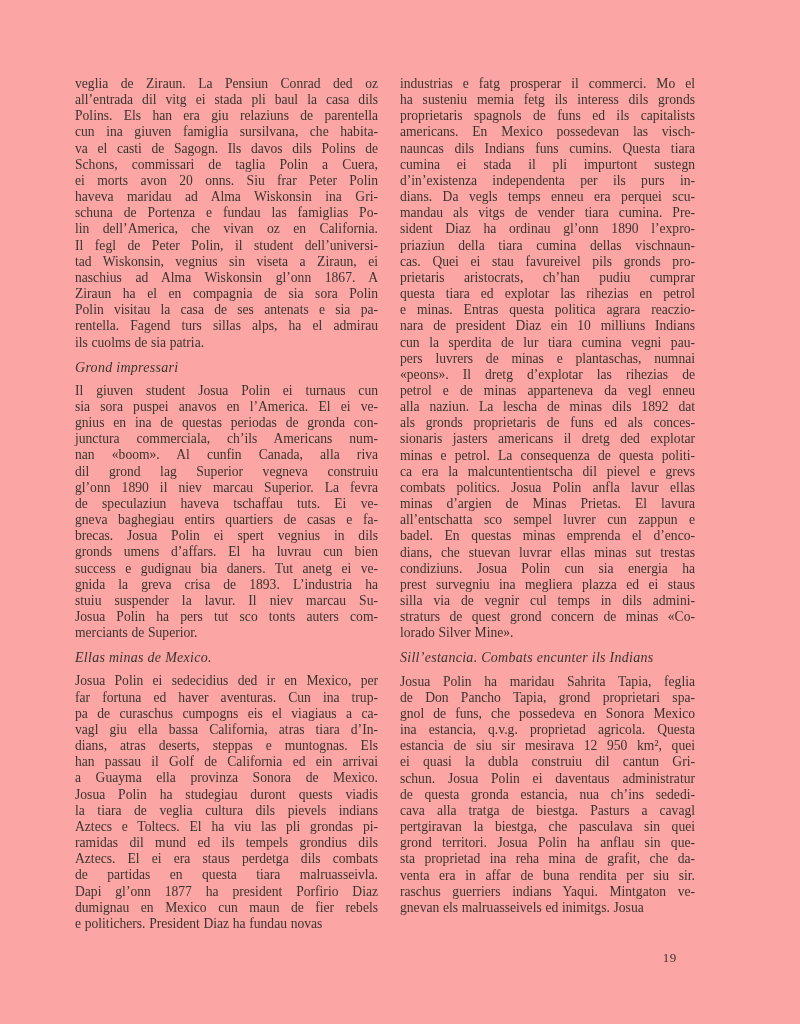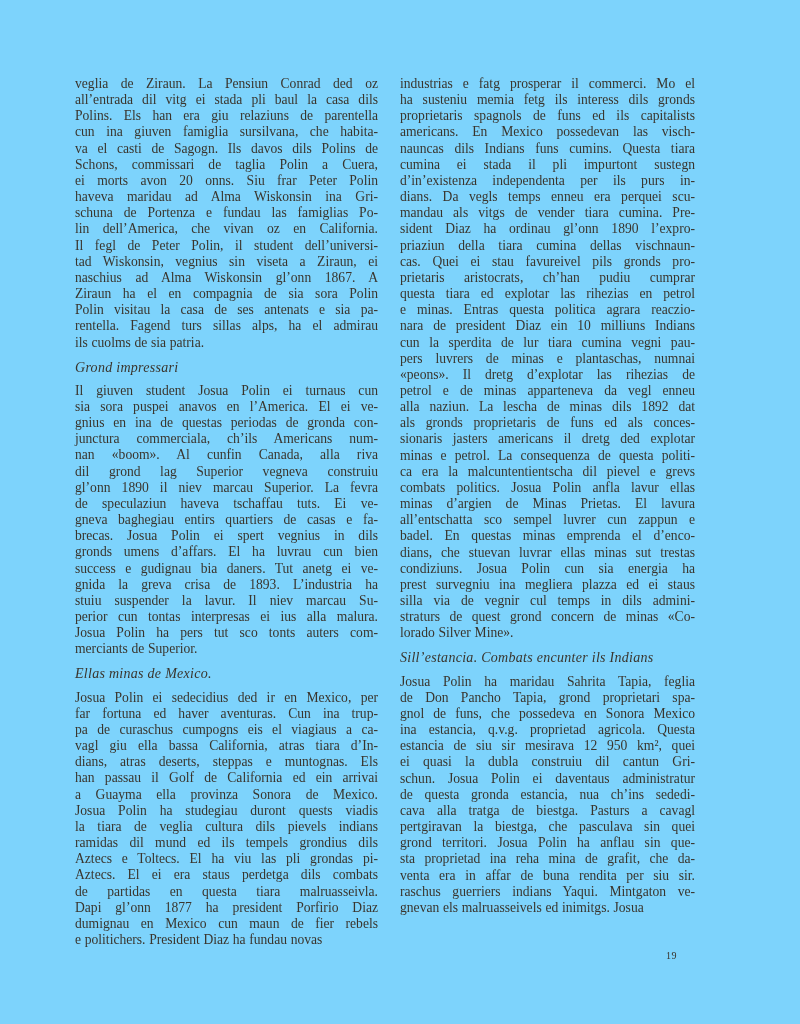--- a/index.html
+++ b/index.html
@@ -4,21 +4,21 @@
 <style>
   html, body {
     margin: 0;
     padding: 0;
     background: #e9e6df;
   }
   .page {
     position: relative;
     width: 800px;
     height: 1024px;
-    background: #7dd3fc;
+    background: #fca5a5;
     font-family: "Liberation Serif", "DejaVu Serif", serif;
     color: #3a352d;
     overflow: hidden;
   }
   .columns {
     position: absolute;
     left: 75px;
     top: 76px;
     display: flex;
     gap: 22px;
@@ -44,21 +44,21 @@
     font-weight: normal;
     font-size: 14px;
     line-height: 16.15px;
     margin: 9px 0 7px 0;
     letter-spacing: 0.02em;
   }
   .page-number {
     position: absolute;
     top: 950px;
     right: 123px;
-    font-size: 10px;
+    font-size: 13px;
     letter-spacing: 0.05em;
   }
 </style>
 </head>
 <body>
 
 <div class="page">
   <div class="columns">
 
     <div class="column left">
@@ -90,37 +90,36 @@
           <div class="line">nan «boom». Al cunfin Canada, alla riva</div>
           <div class="line">dil grond lag Superior vegneva construiu</div>
           <div class="line">gl’onn 1890 il niev marcau Superior. La fevra</div>
           <div class="line">de speculaziun haveva tschaffau tuts. Ei ve-</div>
           <div class="line">gneva baghegiau entirs quartiers de casas e fa-</div>
           <div class="line">brecas. Josua Polin ei spert vegnius in dils</div>
           <div class="line">gronds umens d’affars. El ha luvrau cun bien</div>
           <div class="line">success e gudignau bia daners. Tut anetg ei ve-</div>
           <div class="line">gnida la greva crisa de 1893. L’industria ha</div>
           <div class="line">stuiu suspender la lavur. Il niev marcau Su-</div>
-          <div class="line">perior cun tontas interpresas ei ius alla malura.</div>
           <div class="line">Josua Polin ha pers tut sco tonts auters com-</div>
           <div class="line last">merciants de Superior.</div>
         </div>
       <h3 class="heading">Ellas minas de Mexico.</h3>
       <div class="para">
           <div class="line">Josua Polin ei sedecidius ded ir en Mexico, per</div>
           <div class="line">far fortuna ed haver aventuras. Cun ina trup-</div>
           <div class="line">pa de curaschus cumpogns eis el viagiaus a ca-</div>
           <div class="line">vagl giu ella bassa California, atras tiara d’In-</div>
           <div class="line">dians, atras deserts, steppas e muntognas. Els</div>
           <div class="line">han passau il Golf de California ed ein arrivai</div>
           <div class="line">a Guayma ella provinza Sonora de Mexico.</div>
           <div class="line">Josua Polin ha studegiau duront quests viadis</div>
           <div class="line">la tiara de veglia cultura dils pievels indians</div>
+          <div class="line">Aztecs e Toltecs. El ha viu las pli grondas pi-</div>
           <div class="line">ramidas dil mund ed ils tempels grondius dils</div>
-          <div class="line">Aztecs e Toltecs. El ha viu las pli grondas pi-</div>
           <div class="line">Aztecs. El ei era staus perdetga dils combats</div>
           <div class="line">de partidas en questa tiara malruasseivla.</div>
           <div class="line">Dapi gl’onn 1877 ha president Porfirio Diaz</div>
           <div class="line">dumignau en Mexico cun maun de fier rebels</div>
           <div class="line last">e politichers. President Diaz ha fundau novas</div>
         </div>
     </div>
 
     <div class="column right">
       <div class="para">

